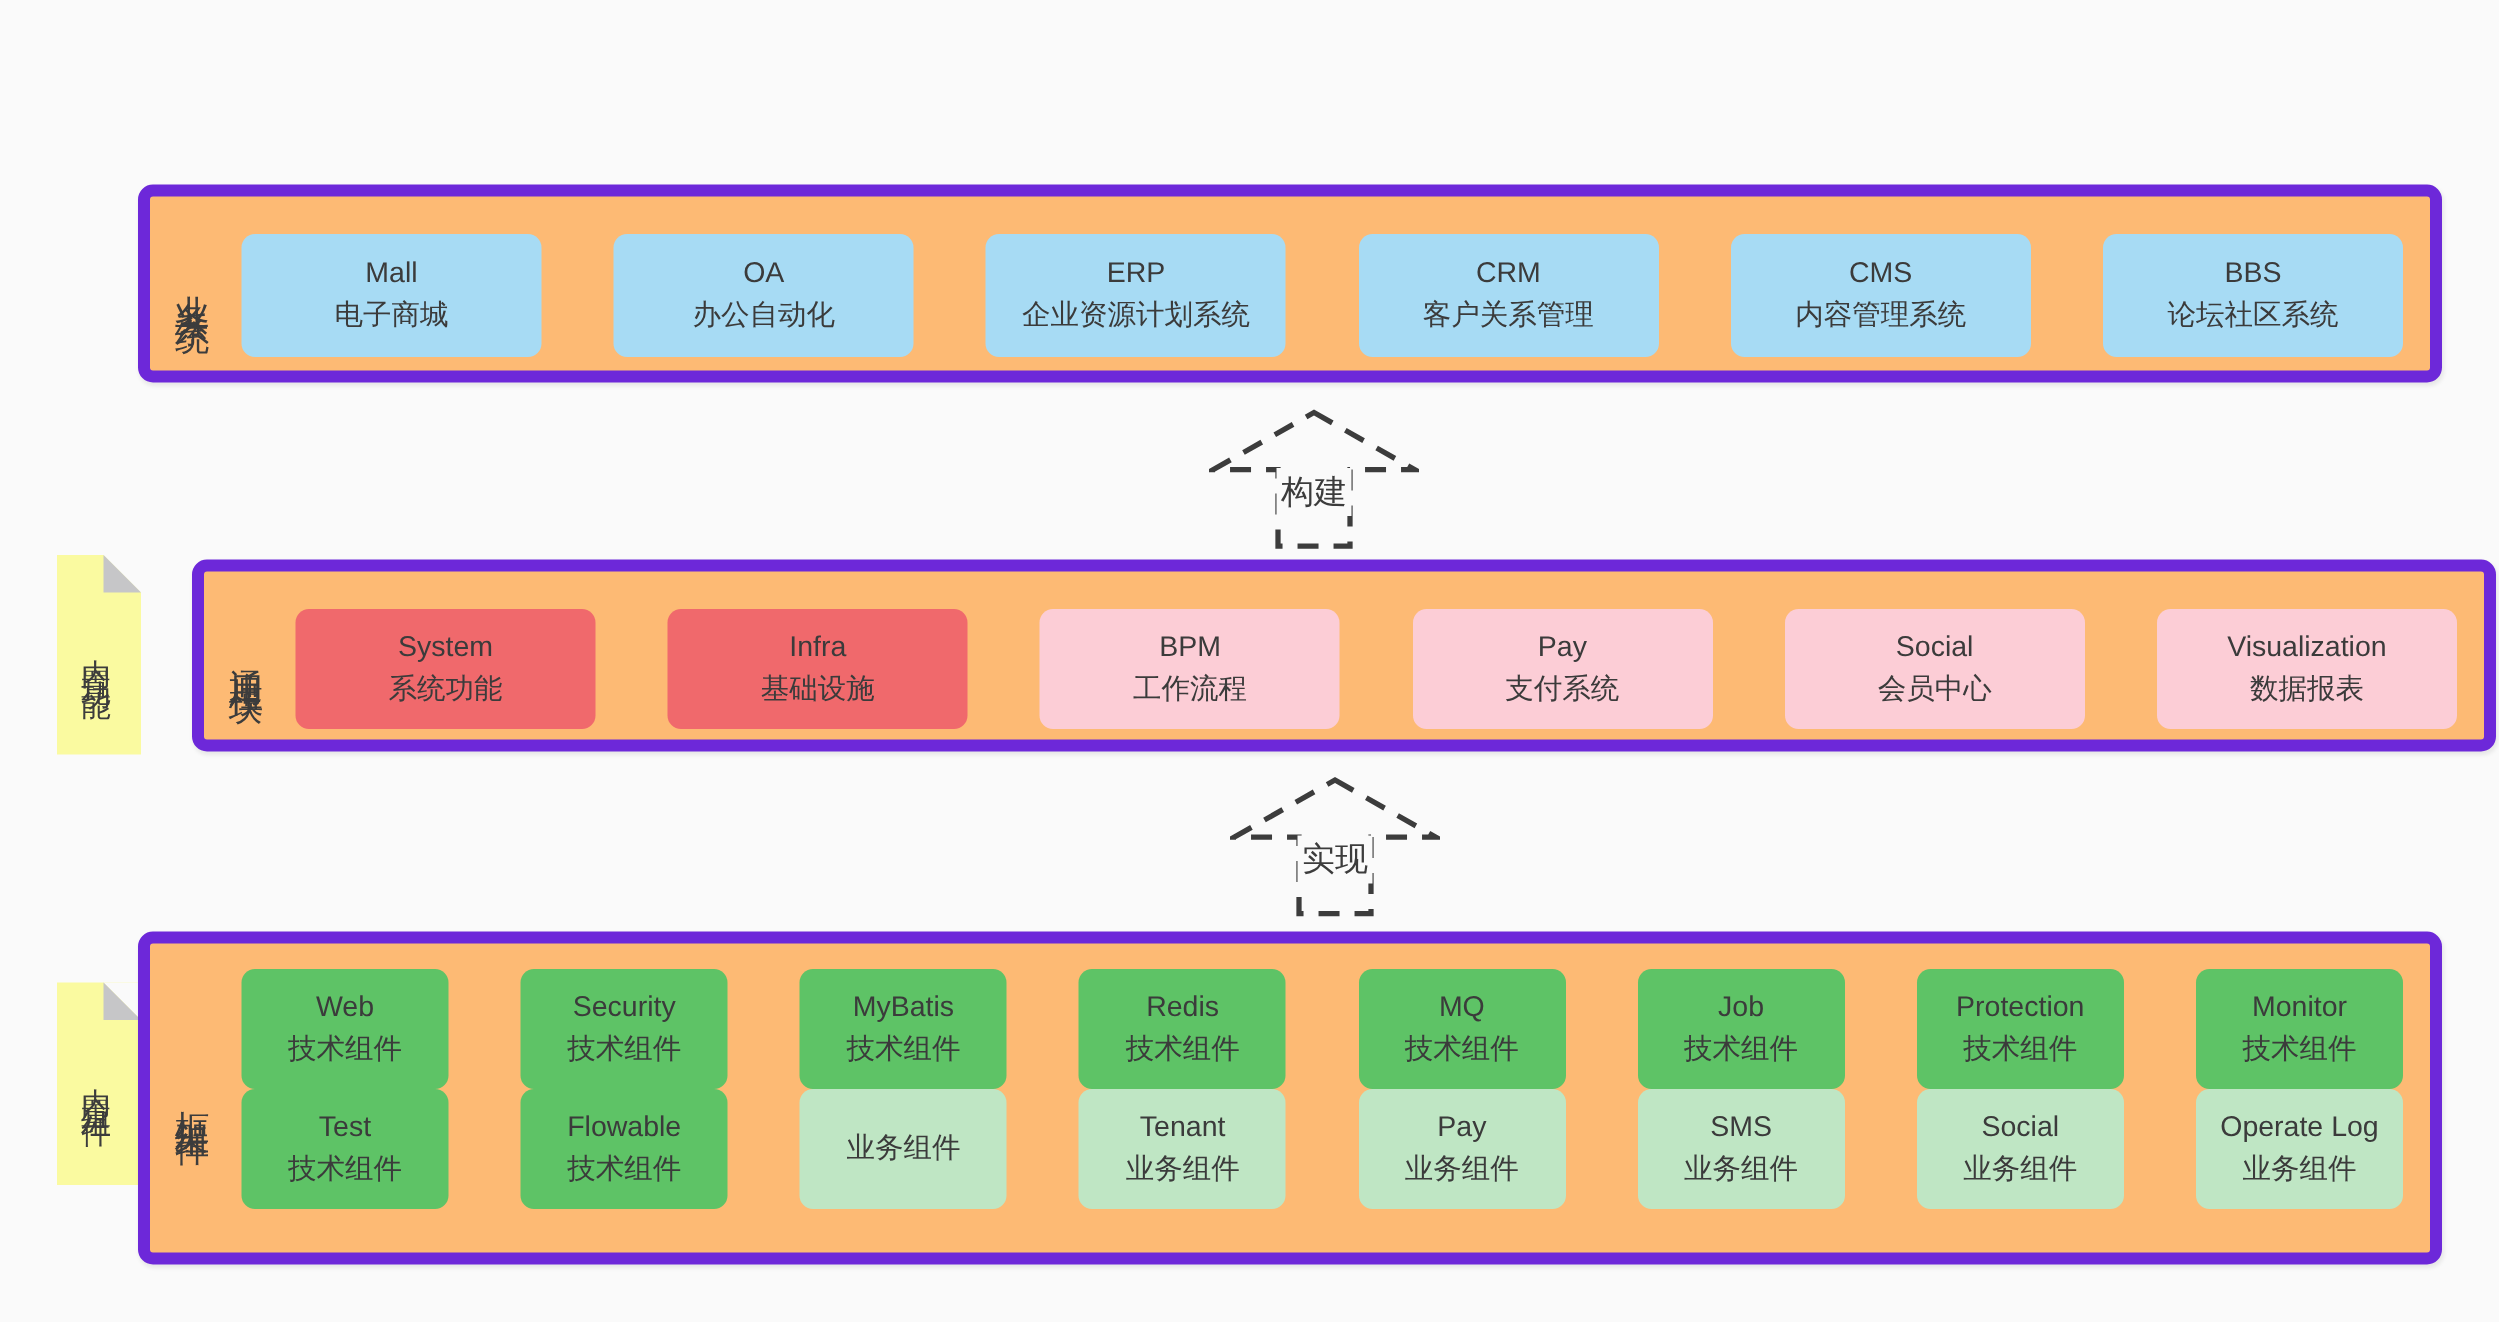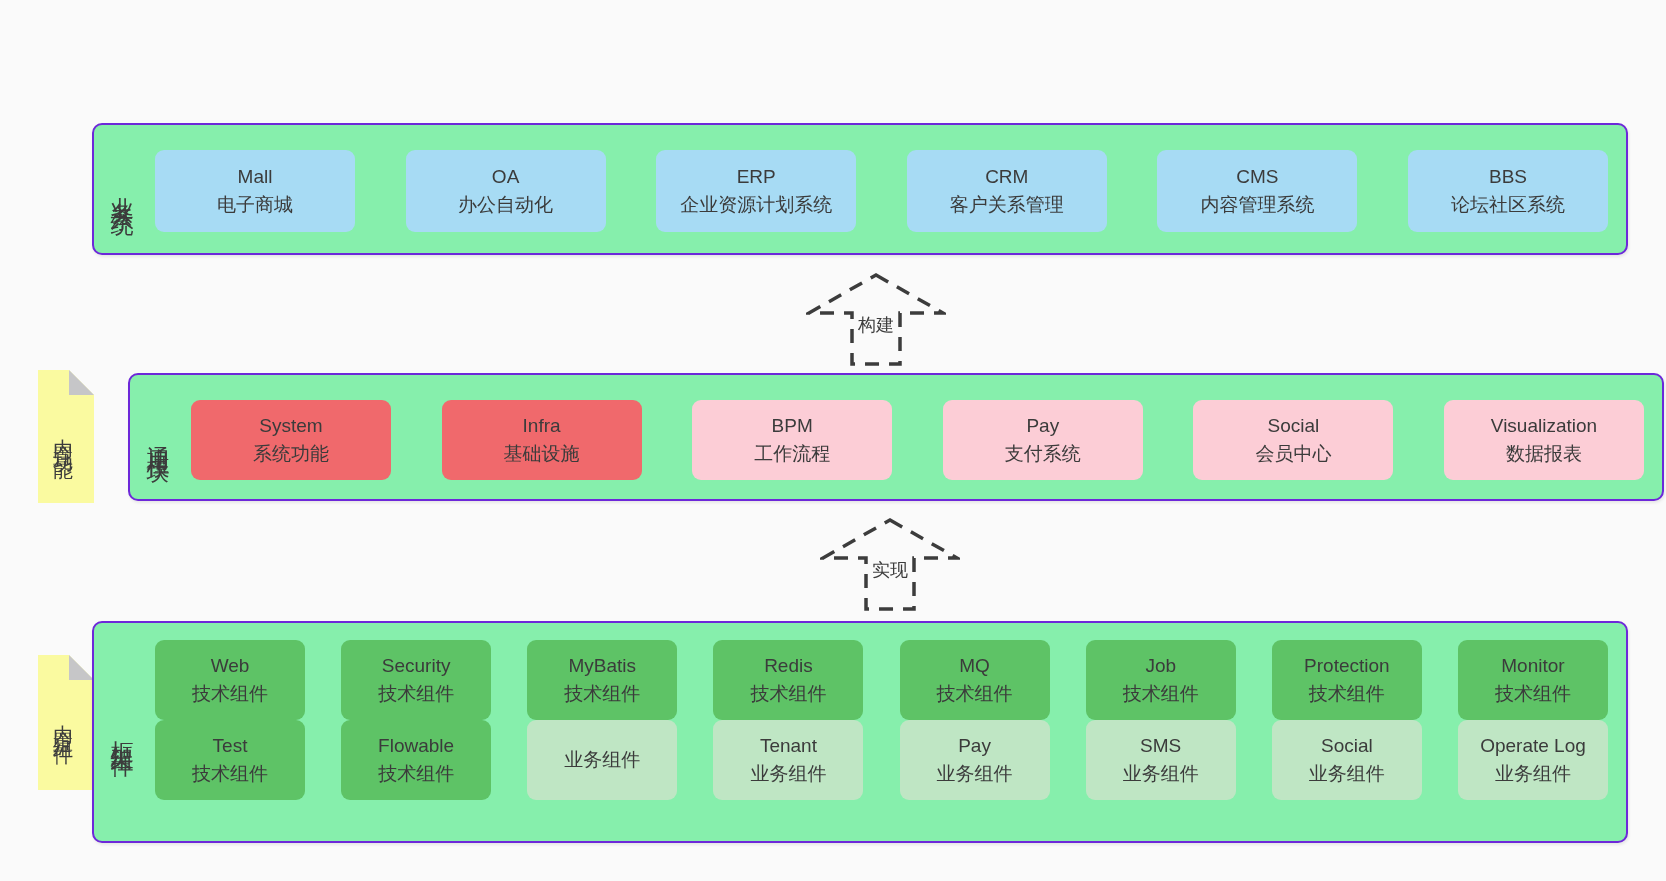--- a/index.html
+++ b/index.html
@@ -10,22 +10,22 @@
     color:#3c3c3c;
     position:relative;
     overflow:hidden;
   }
   .stage{position:absolute;inset:0;}
 
   
   .panel{
     position:absolute;
     left:92px;width:1536px;
-    background:#86efac;
-    border:2px solid #6d28d9;
+    background:#fdba74;
+    border:8px solid #6d28d9;
     border-radius:10px;
     box-sizing:border-box;
     box-shadow:1px 2px 3px rgba(0,0,0,0.08);
     z-index:2;
   }
   .panel-business{top:123px;height:132px;}
   .panel-modules{top:373px;height:128px;margin-left:36px;}
   .panel-components{top:621px;height:222px;}
 
   .vlabel{
@@ -49,21 +49,21 @@
     display:flex;flex-direction:column;
     align-items:center;justify-content:center;
     text-align:center;
     font-size:19px;line-height:28px;
     color:#3b3b3b;
     box-sizing:border-box;
     padding:2px 6px;
   }
   .row6 .box{width:200px;height:82px;}
   .panel-modules .row6 .box{height:80px;}
-  .row8-1 .box,.row8-2 .box{width:150px;height:80px;}
+  .row8-1 .box,.row8-2 .box{width:138px;height:80px;}
 
   .blue{background:#a7dbf4;}
   .red{background:#f0696c;}
   .pink{background:#fccdd6;}
   .green{background:#5ec366;}
   .lgreen{background:#bfe6c4;}
 
   
   .note{
     position:absolute;left:38px;width:56px;
@@ -93,21 +93,21 @@
   
   .arrow{position:absolute;width:140px;height:96px;z-index:1;}
   .arrow-build{left:806px;top:272px;}
   .arrow-implement{left:820px;top:517px;}
   .arrow svg{position:absolute;inset:0;}
   .arrow-label{
     position:absolute;left:50%;top:40px;
     transform:translateX(-50%);
     background:#fafafa;
     padding:1px 3px;
-    font-size:18px;color:#3c3c3c;
+    font-size:22px;color:#3c3c3c;
     white-space:nowrap;
   }
 </style>
 </head>
 <body>
 
 <div class="stage">
 
   <div class="note note-modules">
     <span class="fold-cut"></span>

